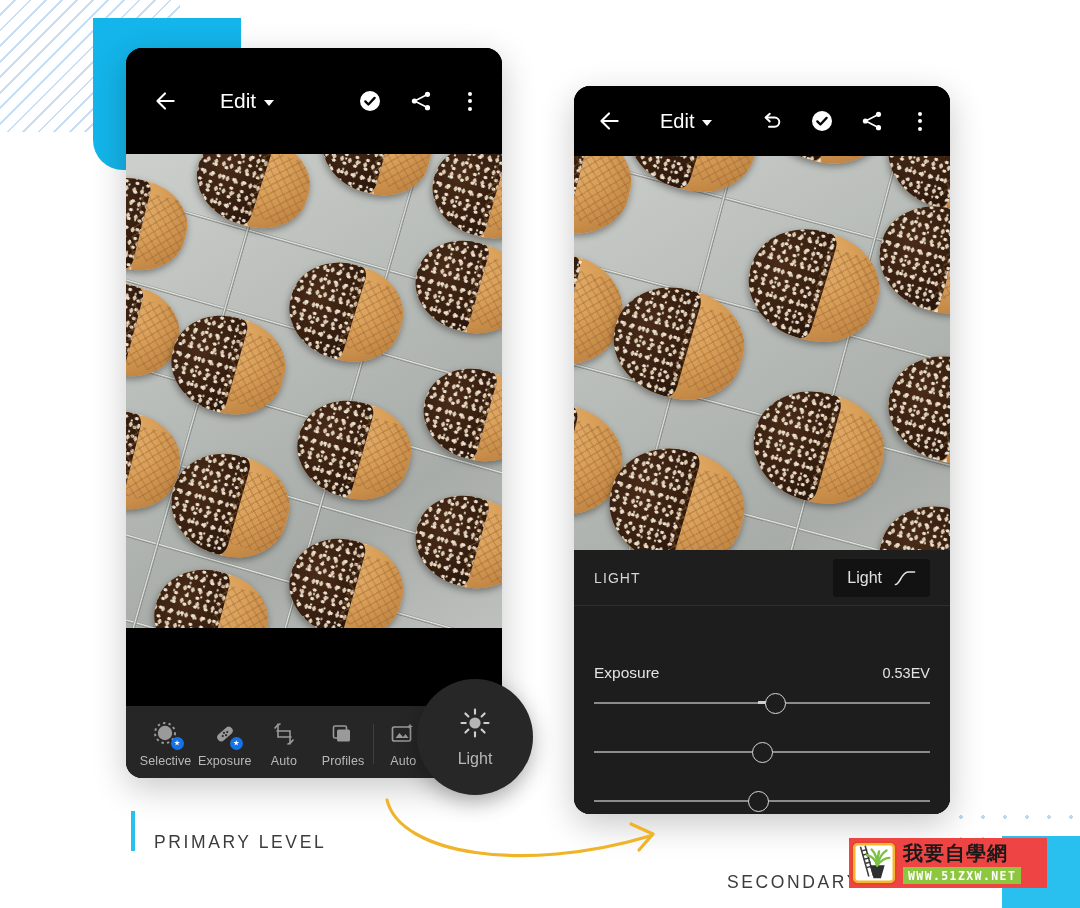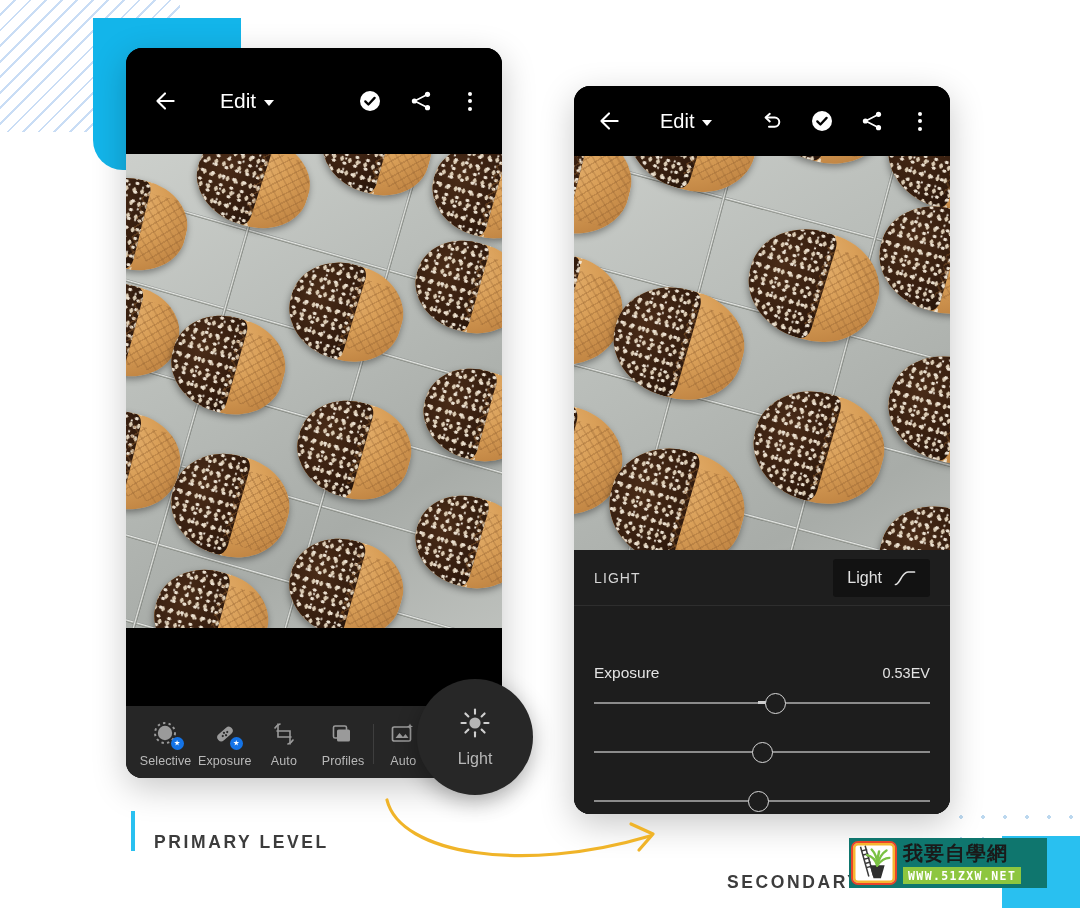--- a/index.html
+++ b/index.html
@@ -180,31 +180,31 @@
   .knob {
     position: absolute; top: 3px; width: 21px; height: 21px; border-radius: 50%;
     border: 1.8px solid #d8d8d8; background: #1d1d1d;
   }
 
   
   .cap { position: absolute; display: flex; align-items: center; }
   #cap-primary { left: 131px; top: 808px; }
   .cap-bar { width: 4px; height: 40px; background: #29c0f0; margin-right: 19px; }
   .cap-text {
-    font-size: 17.5px; letter-spacing: 2.6px; color: #3c3c3c; font-weight: 700; margin-top: 24px;
+    font-size: 17.5px; letter-spacing: 2.6px; color: #3c3c3c; font-weight: 400; margin-top: 24px;
   }
   #cap-secondary { left: 727px; top: 848px; }
 
   
   #arrow { position: absolute; left: 382px; top: 762px; width: 310px; height: 108px; }
 
   
   .wm {
     position: absolute; left: 849px; top: 838px; width: 198px; height: 50px;
-    background: #0f766e; display: flex; align-items: center; z-index: 20;
+    background: #ef4444; display: flex; align-items: center; z-index: 20;
   }
   .wm-logo {
     width: 46px; height: 44px; margin-left: 2px; border-radius: 7px;
     background: #fff; border: 2.5px solid #e8442a;
     box-shadow: inset 0 0 0 2.5px #f5b731;
     position: relative; overflow: hidden; flex: 0 0 auto;
   }
   .wm-right { margin-left: 6px; }
   .wm-cn {
     font-family: "DejaVu Sans", sans-serif; font-size: 20px; font-weight: 700;

